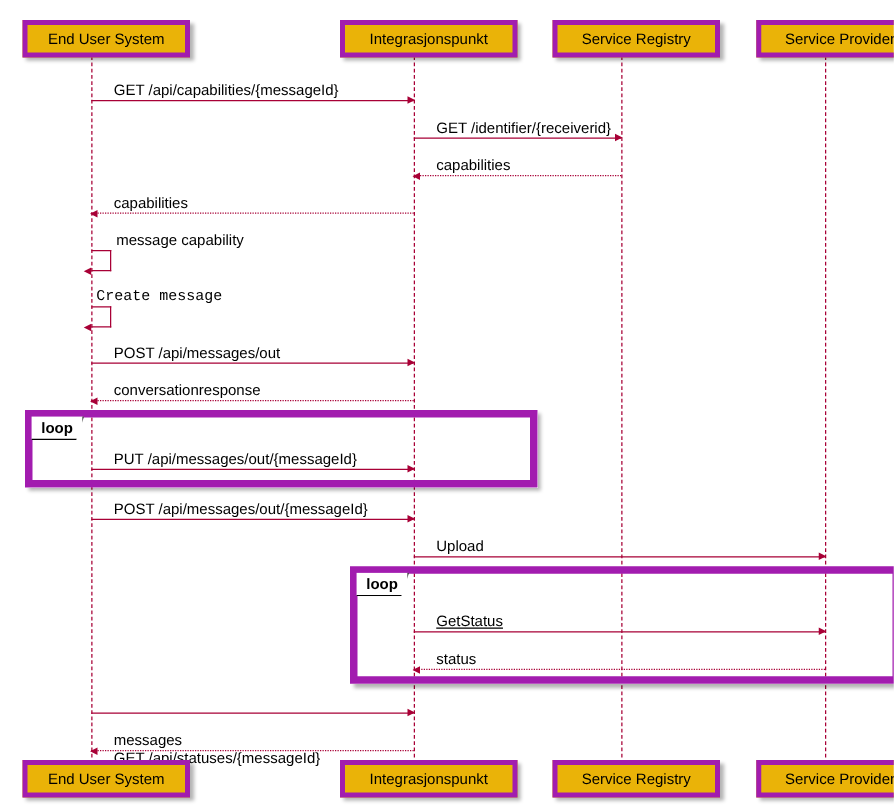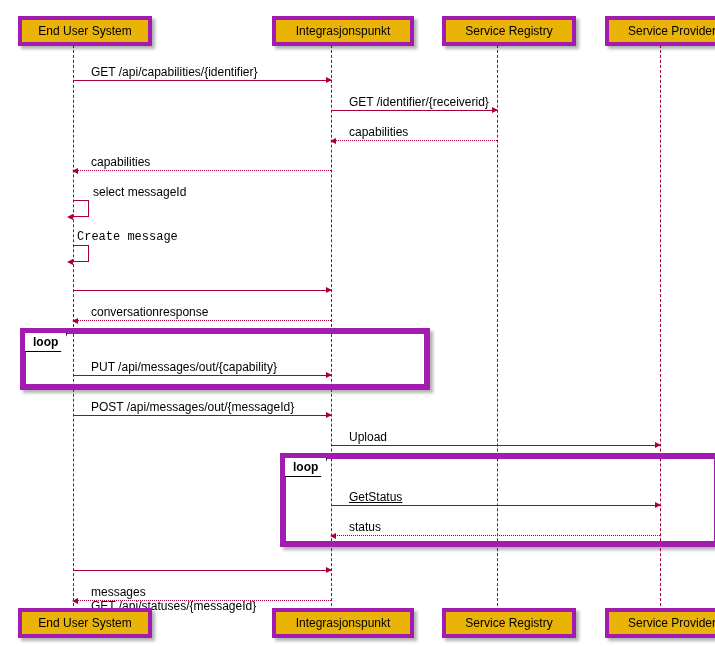--- a/index.html
+++ b/index.html
@@ -34,36 +34,37 @@
     <div class="participant shadow" style="left: 8px; top: 598px; width: 110px;">End User System</div>
     <div class="participant shadow" style="left: 262px; top: 598px; width: 118px;">Integrasjonspunkt</div>
     <div class="participant shadow" style="left: 432px; top: 598px; width: 110px;">Service Registry</div>
     <div class="participant shadow" style="left: 595px; top: 598px; width: 110px;">Service Provider</div>
     <div class="loopbox shadow" style="left: 10px; top: 318px; width: 398px; height: 50px;">
       <div class="looplabel">loop</div>
     </div>
     <div class="loopbox shadow" style="left: 270px; top: 443px; width: 428px; height: 82px;">
       <div class="looplabel">loop</div>
     </div>
-    <div class="msg" style="left: 81px; top: 55px;">GET /api/capabilities/{identifier}</div>
+    <div class="msg" style="left: 81px; top: 55px;">GET /api/capabilities/{messageId}</div>
     <div class="arrow " style="left: 63px; top: 70px; width: 258px;"></div>
     <div class="msg" style="left: 339px; top: 85px;">GET /identifier/{receiverid}</div>
     <div class="arrow " style="left: 321px; top: 100px; width: 166px;"></div>
     <div class="msg" style="left: 339px; top: 115px;">capabilities</div>
     <div class="arrow dotted left" style="left: 321px; top: 130px; width: 166px;"></div>
     <div class="msg" style="left: 81px; top: 145px;">capabilities</div>
     <div class="arrow dotted left" style="left: 63px; top: 160px; width: 258px;"></div>
-    <div class="msg" style="left: 83px; top: 175px;">select messageId</div>
+    <div class="msg" style="left: 83px; top: 175px;">message capability</div>
     <div class="selfmsg" style="left: 63px; top: 190px;"></div>
     <div class="msg" style="left: 67px; top: 220px; font-family: Liberation Mono, monospace;">Create message</div>
     <div class="selfmsg" style="left: 63px; top: 235px;"></div>
+    <div class="msg" style="left: 81px; top: 265px;">POST /api/messages/out</div>
     <div class="arrow " style="left: 63px; top: 280px; width: 258px;"></div>
     <div class="msg" style="left: 81px; top: 295px;">conversationresponse</div>
     <div class="arrow dotted left" style="left: 63px; top: 310px; width: 258px;"></div>
-    <div class="msg" style="left: 81px; top: 350px;">PUT /api/messages/out/{capability}</div>
+    <div class="msg" style="left: 81px; top: 350px;">PUT /api/messages/out/{messageId}</div>
     <div class="arrow " style="left: 63px; top: 365px; width: 258px;"></div>
     <div class="msg" style="left: 81px; top: 390px;">POST /api/messages/out/{messageId}</div>
     <div class="arrow " style="left: 63px; top: 405px; width: 258px;"></div>
     <div class="msg" style="left: 339px; top: 420px;">Upload</div>
     <div class="arrow " style="left: 321px; top: 435px; width: 329px;"></div>
     <div class="msg" style="left: 339px; top: 480px; text-decoration: underline;">GetStatus</div>
     <div class="arrow " style="left: 321px; top: 495px; width: 329px;"></div>
     <div class="msg" style="left: 339px; top: 510px;">status</div>
     <div class="arrow dotted left" style="left: 321px; top: 525px; width: 329px;"></div>
     <div class="msg" style="left: 81px; top: 545px; margin-top: 44px;">GET /api/statuses/{messageId}</div>

